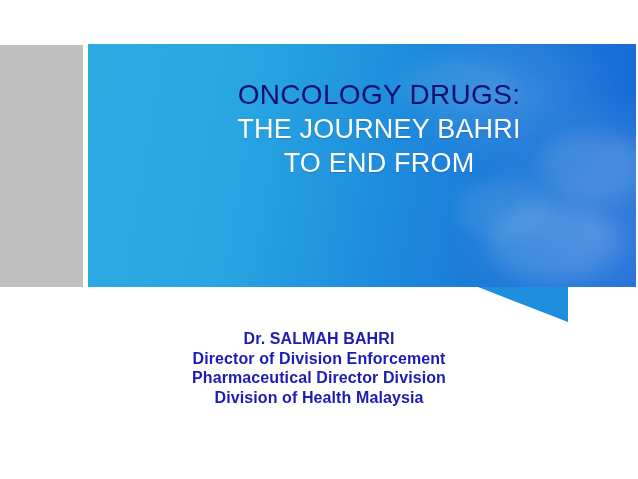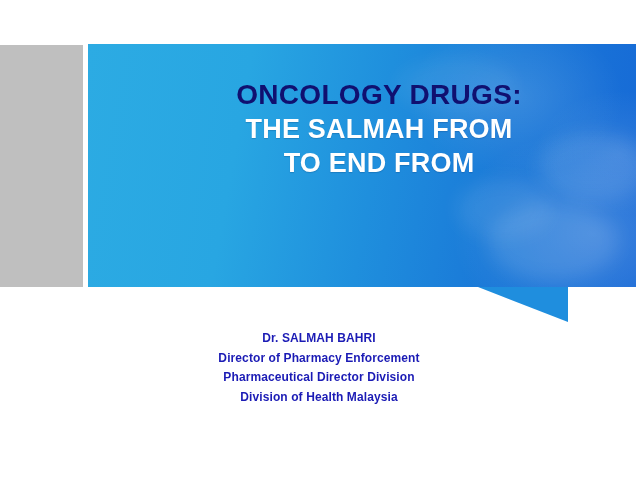--- a/index.html
+++ b/index.html
@@ -85,21 +85,21 @@
   
   .title-block {
     position: absolute;
     left: 88px;
     top: 78px;
     width: 548px;
     text-align: center;
     z-index: 3;
   }
   .title-line {
-    font-weight: bold;
+    font-weight: normal;
     font-size: 27px;
     line-height: 34px;
     letter-spacing: 0.2px;
     white-space: nowrap;
     padding-left: 34px;
   }
   .title-line.navy {
     color: #101070;
     font-size: 28px;
     letter-spacing: 0.3px;
@@ -113,21 +113,21 @@
   .presenter-block {
     position: absolute;
     left: 0px;
     top: 329px;
     width: 638px;
     text-align: center;
   }
   .presenter-line {
     color: #1b1bb5;
     font-weight: bold;
-    font-size: 12px;
+    font-size: 16px;
     line-height: 19.5px;
     letter-spacing: 0.1px;
     white-space: nowrap;
   }
 </style>
 </head>
 <body>
 
 <div class="slide">
 
@@ -141,24 +141,24 @@
   </div>
 
   <div class="banner-tail">
     <svg width="90" height="36" viewBox="0 0 90 36" xmlns="http://www.w3.org/2000/svg" aria-hidden="true">
       <polygon points="0,0 90,0 90,35" fill="#1f8ede"></polygon>
     </svg>
   </div>
 
   <div class="title-block">
     <div class="title-line navy">ONCOLOGY DRUGS:</div>
-    <div class="title-line white">THE SALMAH FROM</div>
+    <div class="title-line white">THE JOURNEY BAHRI</div>
     <div class="title-line white">TO END FROM</div>
   </div>
 
   <div class="presenter-block">
     <div class="presenter-line">Dr. SALMAH BAHRI</div>
-    <div class="presenter-line">Director of Pharmacy Enforcement</div>
+    <div class="presenter-line">Director of Division Enforcement</div>
     <div class="presenter-line">Pharmaceutical Director Division</div>
     <div class="presenter-line">Division of Health Malaysia</div>
   </div>
 
 </div>
 
 </body></html>

